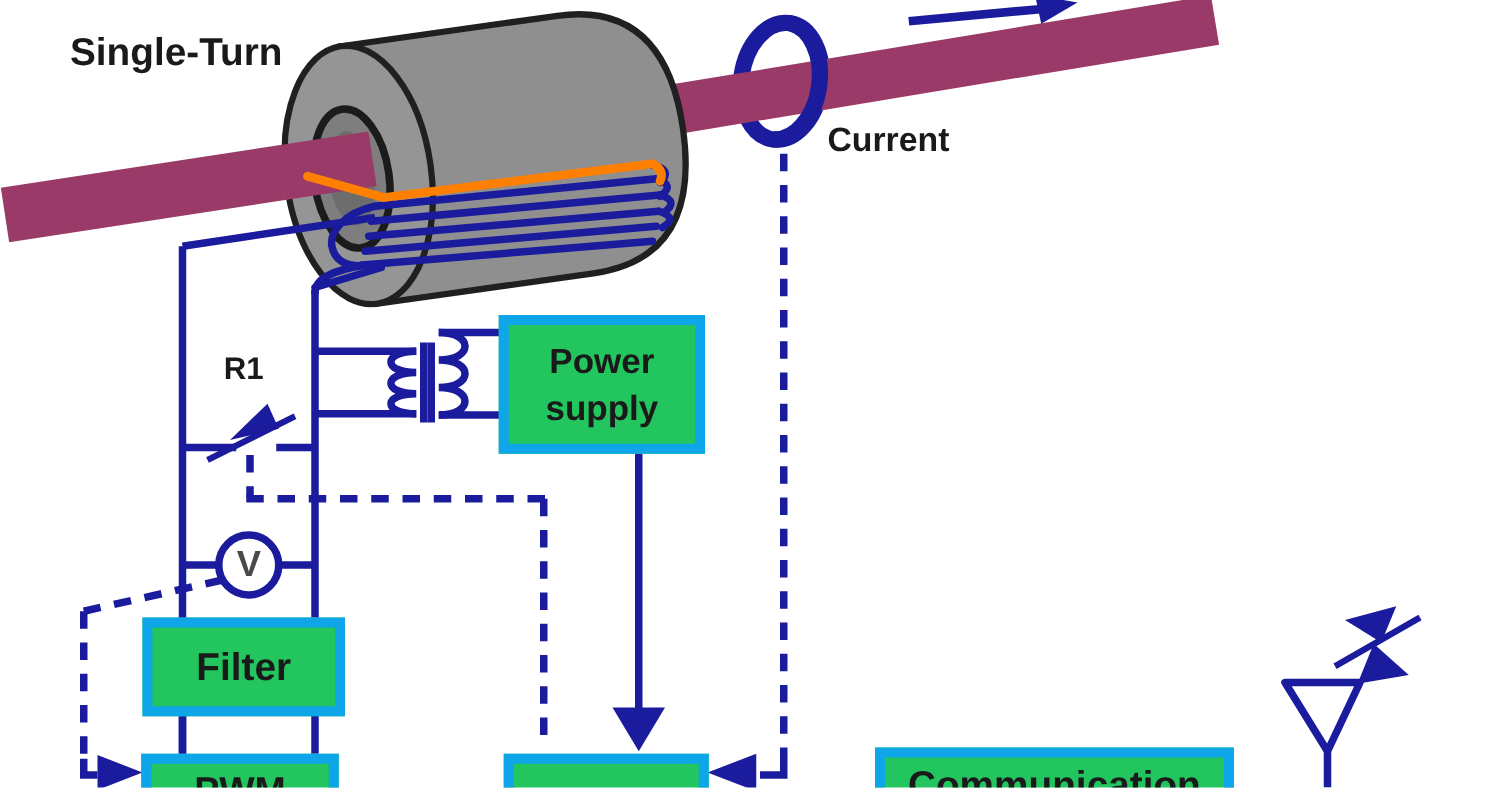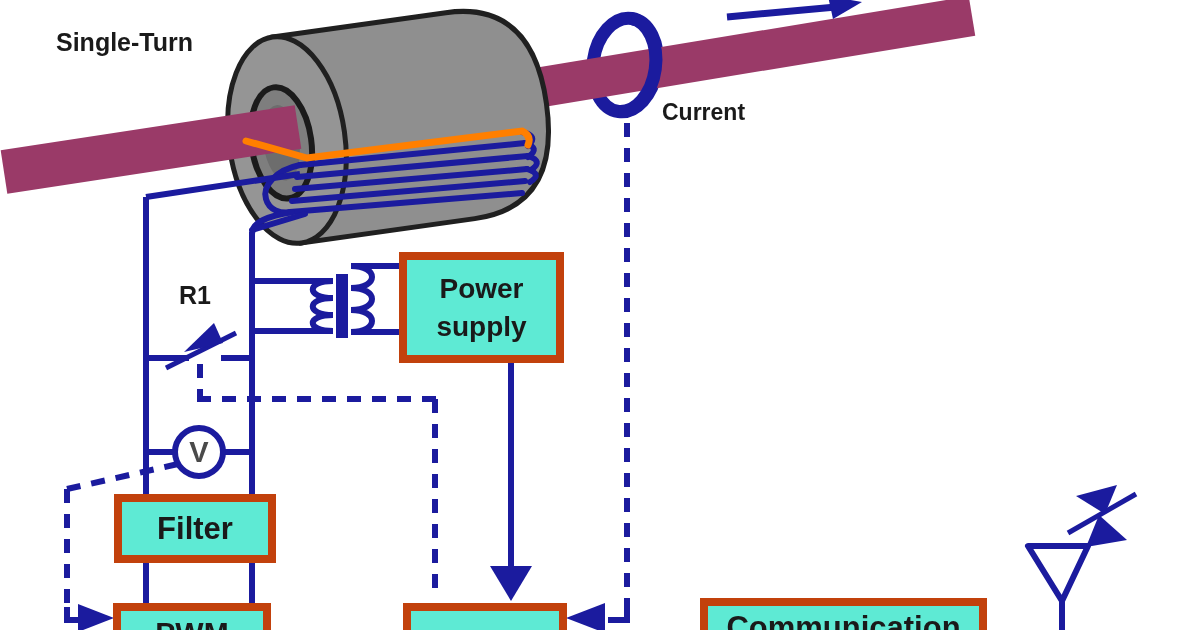--- a/index.html
+++ b/index.html
@@ -7,37 +7,37 @@
     width:1200px;height:630px;overflow:hidden;position:relative;
     background:#ffffff;font-family:"Liberation Sans",sans-serif;
   }
   #diagram-svg{position:absolute;left:0;top:0;z-index:1;}
   .lbl{
     position:absolute;z-index:3;color:#1a1a1a;font-weight:bold;
     white-space:nowrap;line-height:1.0;
   }
   .lbl-2line div{line-height:40px;}
   .box{
-    position:absolute;z-index:2;box-sizing:border-box;background:#5eead4;
-    border:8px solid #c2410c;color:#1a1a1a;font-weight:bold;text-align:center;
+    position:absolute;z-index:2;box-sizing:border-box;background:#22c55e;
+    border:8px solid #0ea5e9;color:#1a1a1a;font-weight:bold;text-align:center;
   }
   .box-center{display:flex;flex-direction:column;align-items:center;justify-content:center;}
   #power-supply-box{left:399px;top:252px;width:165px;height:111px;font-size:28px;line-height:38px;}
-  #filter-box{left:114px;top:494px;width:162px;height:69px;font-size:31px;}
+  #filter-box{left:114px;top:494px;width:162px;height:79px;font-size:31px;}
   #pwm-box{left:113px;top:603px;width:158px;height:45px;font-size:30px;padding-top:5px;}
   #controller-box{left:403px;top:603px;width:164px;height:45px;}
   #communication-box{left:700px;top:598px;width:287px;height:50px;font-size:31px;padding-top:4px;}
   #voltmeter{
     position:absolute;z-index:2;left:172px;top:425px;width:54px;height:54px;
     box-sizing:border-box;border:6px solid #1b1b9e;border-radius:50%;background:#fff;
     display:flex;align-items:center;justify-content:center;
     font-size:29px;font-weight:bold;color:#4a4a4a;
   }
-  #label-single-turn{left:56px;top:22px;font-size:25px;}
-  #label-current-feedback{left:662px;top:92px;font-size:23px;}
+  #label-single-turn{left:56px;top:22px;font-size:31px;}
+  #label-current-feedback{left:662px;top:92px;font-size:27px;}
   #label-r1{left:179px;top:283px;font-size:25px;}
 </style>
 </head>
 <body>
 
 <svg id="diagram-svg" width="1200" height="630" viewBox="0 0 1200 630">
 
   <ellipse cx="625" cy="65" rx="32" ry="47" fill="none" stroke="#1b1b9e" stroke-width="13" transform="rotate(8 625 65)"></ellipse>
 
   <line x1="536" y1="88" x2="972" y2="16" stroke="#9a3a68" stroke-width="40"></line>

